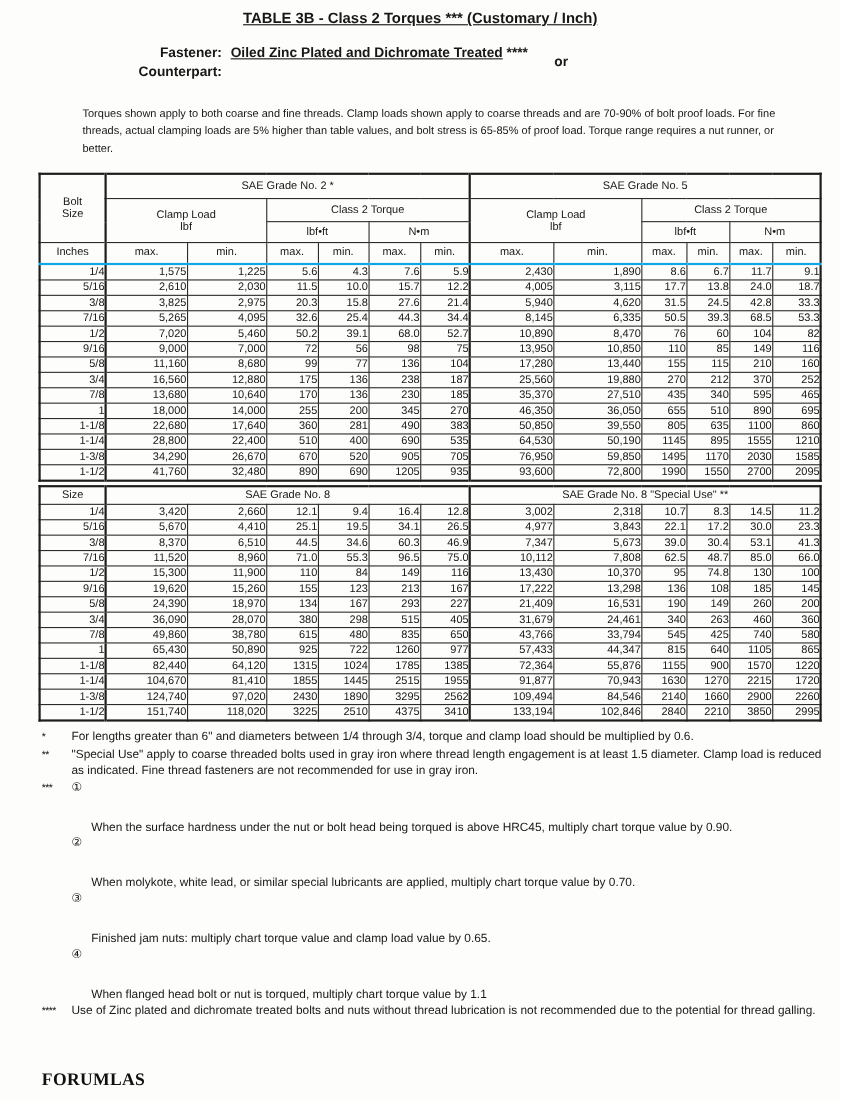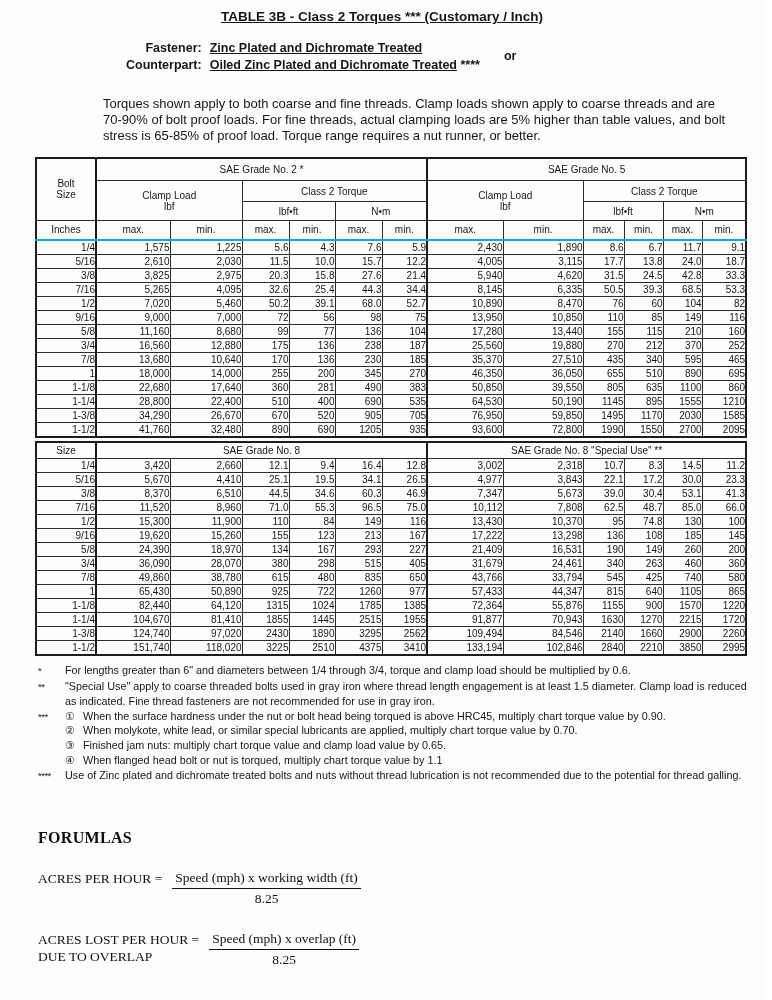--- a/index.html
+++ b/index.html
@@ -16,21 +16,21 @@
   .title .u { text-decoration:underline; }
 
   
   .fastener-block { display:flex; margin:16px 0 0 126px; font-size:12.5px; font-weight:bold; line-height:16.5px; }
   .fb-labels { text-align:right; margin-right:8px; }
   .fb-values .u, .fb-alt .u { text-decoration:underline; }
   .fb-or { margin:0 20px 0 24px; align-self:center; font-weight:bold; }
   .fb-alt { }
 
   
-  .intro { margin:23px 0 0 103px; width:632px; font-size:13px; line-height:16.2px; }
+  .intro { margin:23px 0 0 75px; width:632px; font-size:10px; line-height:16.2px; }
 
   
   table.tq { border-collapse:collapse; table-layout:fixed; width:711px; margin-left:35px; background:#fdfdfb; }
   table.tq.first { margin-top:12px; }
   table.tq.second { margin-top:3px; }
   table.tq th, table.tq td { border:1px solid #2b2b2b; font-weight:normal; overflow:hidden; white-space:nowrap; }
   table.tq { border:2px solid #1d1d1d; }
   table.tq th { font-size:10px; vertical-align:middle; }
   table.tq td { font-size:10px; height:13.85px; padding:0; line-height:13px; }
   table.tq.second td { height:13.35px; }
@@ -46,21 +46,21 @@
   td.c-tq { text-align:right; padding-right:7px; }
 
   
   .footnotes { margin:7px 14px 0 38px; font-size:10.8px; line-height:14.8px; }
   .fn { display:flex; }
   .fnm { width:27px; flex-shrink:0; font-size:9.5px; letter-spacing:-0.5px; padding-top:1px; }
   .fnt { flex:1; }
   .fn-items { flex:1; }
   .fni { display:flex; }
   .fni .num { width:18px; flex-shrink:0; }
-  .fni .txt { flex:1; }
+  .fni .txt { flex:1;margin-top:36px; }
 
   
   .formulas { margin:46px 0 0 38px; font-family:"Liberation Serif", serif; color:#101010; }
   .formulas-heading { font-size:16px; font-weight:bold; letter-spacing:0.3px; }
   .formula { display:flex; align-items:flex-start; font-size:13.5px; margin-top:24px; }
   .formula.one { margin-top:23px; }
   .f-label { line-height:17px; }
   .frac { display:inline-block; text-align:center; margin-left:10px; }
   .frac .num { border-bottom:1.5px solid #111; padding:0 3px 2px 3px; }
   .frac .den { padding-top:2px; }
@@ -73,21 +73,20 @@
   <div class="title">
     <span class="u">TABLE 3B - Class 2 Torques *** (Customary / Inch)</span>
   </div>
 
   <div class="fastener-block">
     <div class="fb-labels">
       <div>Fastener:</div>
       <div>Counterpart:</div>
     </div>
     <div class="fb-values">
-      <div><span class="u">Zinc Plated and Dichromate Treated</span></div>
       <div>
         <span class="u">Oiled Zinc Plated and Dichromate Treated</span>
         <span>****</span>
       </div>
     </div>
     <div class="fb-or">or</div>
   </div>
 
   <p class="intro">Torques shown apply to both coarse and fine threads.  Clamp loads shown apply to coarse threads and are 70-90% of bolt proof loads.  For fine threads, actual clamping loads are  5% higher than table values, and bolt stress is 65-85% of proof load.  Torque range requires a nut runner, or better.</p>
 

